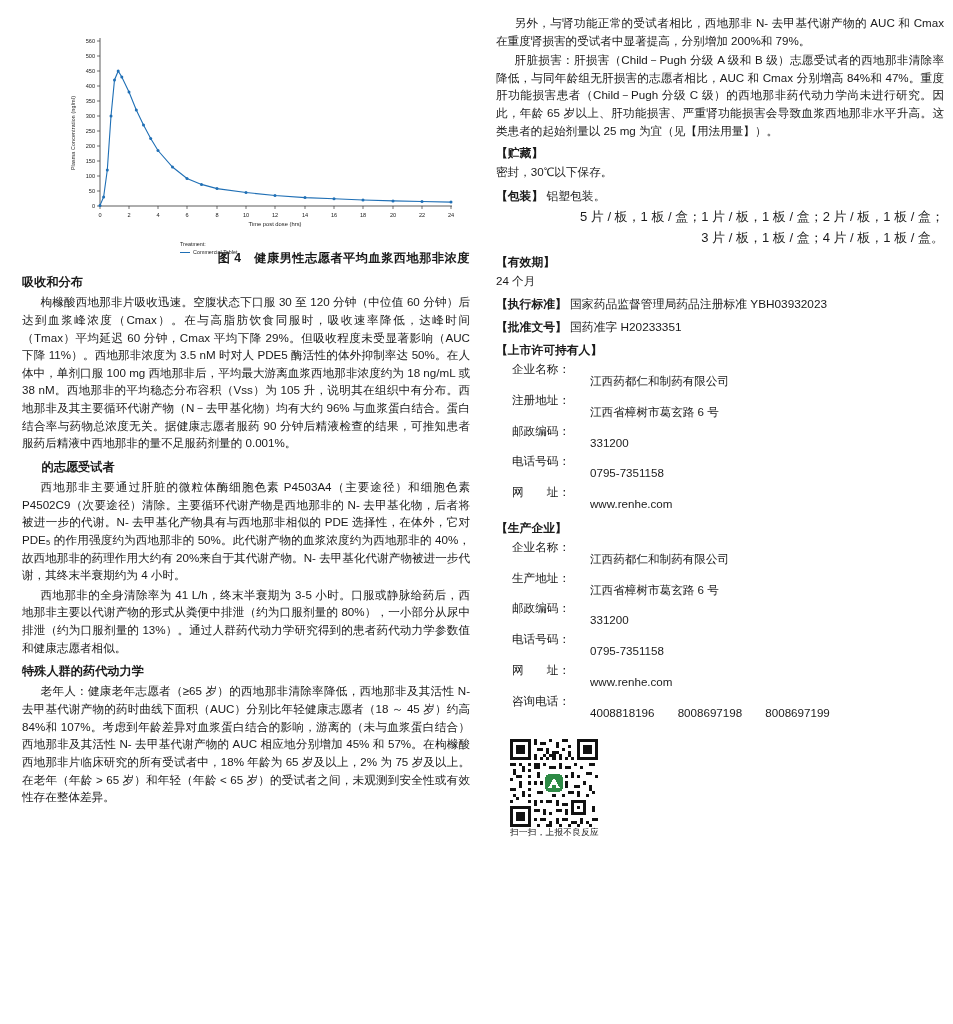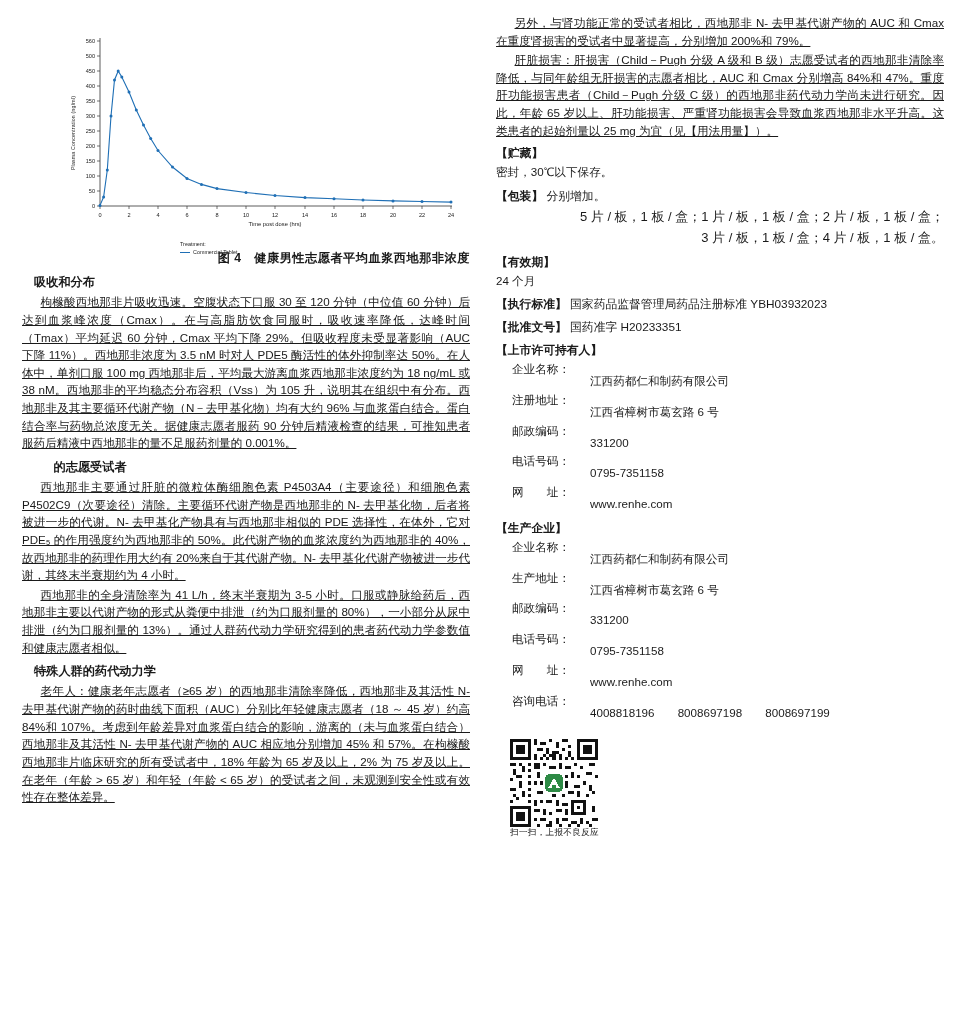--- a/index.html
+++ b/index.html
@@ -27,23 +27,23 @@
     width: 448px;
     flex: 0 0 448px;
   }
   p {
     margin: 0 0 2px 0;
     font-size: 11.6px;
     line-height: 1.52;
     text-align: justify;
     text-justify: inter-ideograph;
   }
-  p.indent { text-indent: 1.6em; text-decoration: underline; }
+  p.indent { text-indent: 1.6em; }
   h4 {
-    margin: 6px 0 2px 12px;
+    margin: 6px 0 2px 0;
     font-size: 12.2px;
     font-weight: bold;
     line-height: 1.5;
   }
   h4.indent { text-indent: 1.6em; }
 
   
   .figure {
     margin: 4px 0 0 0;
   }
@@ -254,21 +254,21 @@
   <div class="col">
 
     <p class="indent">另外，与肾功能正常的受试者相比，西地那非 N- 去甲基代谢产物的 AUC 和 Cmax 在重度肾损害的受试者中显著提高，分别增加 200%和 79%。</p>
     <p class="indent">肝脏损害：肝损害（Child－Pugh 分级 A 级和 B 级）志愿受试者的西地那非清除率降低，与同年龄组无肝损害的志愿者相比，AUC 和 Cmax 分别增高 84%和 47%。重度肝功能损害患者（Child－Pugh 分级 C 级）的西地那非药代动力学尚未进行研究。因此，年龄 65 岁以上、肝功能损害、严重肾功能损害会导致血浆西地那非水平升高。这类患者的起始剂量以 25 mg 为宜（见【用法用量】）。</p>
 
     <div class="bracket-head">【贮藏】</div>
     <div class="plain">密封，30℃以下保存。</div>
 
     <div class="bracket-head">
       <span>【包装】</span>
-      <span style="font-weight:normal">分别增加。</span>
+      <span style="font-weight:normal">铝塑包装。</span>
     </div>
     <div class="pack-lines">5 片 / 板，1 板 / 盒；1 片 / 板，1 板 / 盒；2 片 / 板，1 板 / 盒；</div>
     <div class="pack-lines">3 片 / 板，1 板 / 盒；4 片 / 板，1 板 / 盒。</div>
 
     <div class="bracket-head">【有效期】</div>
     <div class="plain">24 个月</div>
 
     <div class="bracket-head">
       <span>【执行标准】</span>
       <span style="font-weight:normal">国家药品监督管理局药品注册标准 YBH03932023</span>

